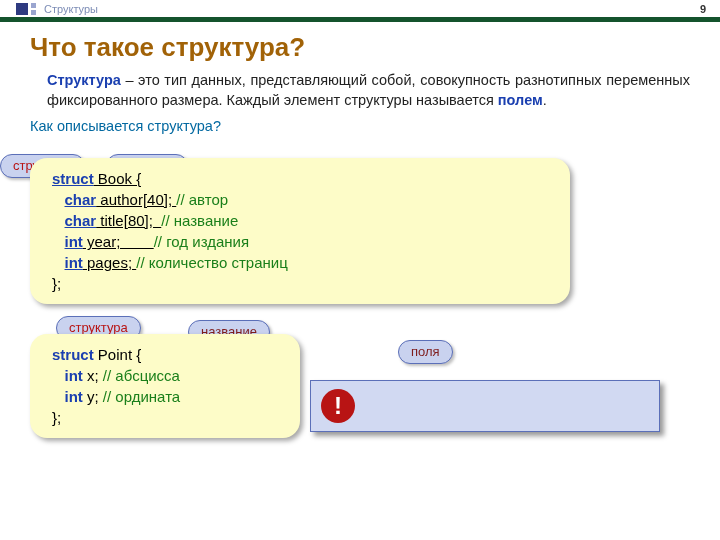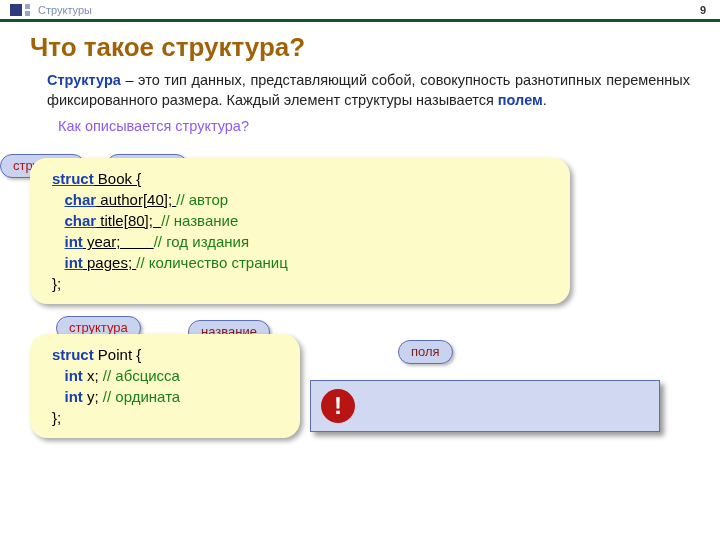--- a/index.html
+++ b/index.html
@@ -2,40 +2,40 @@
 <html><head>
 <meta charset="utf-8">
 <style>
   * { box-sizing: border-box; margin: 0; padding: 0; }
   body {
     width: 720px; height: 540px;
     font-family: Arial, Helvetica, sans-serif;
     background: #fff; position: relative; overflow: hidden;
   }
   .topbar {
-    height: 22px; background: #fff; border-bottom: 3px solid #14532d;
-    display: flex; align-items: center; padding: 0 14px 0 10px;
+    height: 22px; background: #fff; border-bottom: 5px solid #14532d;
+    display: flex; align-items: center; padding: 0 14px 0 16px;
     font-size: 11px; color: #7d8db6;
   }
   .topbar-deco { display: flex; align-items: center; gap: 3px; margin-right: 8px; }
   .deco-sq { width: 12px; height: 12px; background: #2e3a80; }
   .deco-sm { width: 5px; height: 5px; background: #9aa5cf; }
   .topbar-title { flex: 1; }
   .page-num { font-weight: bold; color: #333; }
   .heading {
     font-size: 26px; font-weight: bold; color: #a16207;
     padding: 10px 0 8px 30px;
   }
   .intro {
     font-size: 14.5px; color: #222; padding: 0 30px 0 47px;
     line-height: 1.35; text-align: justify;
   }
   .intro .term { color: #1a3fb0; font-weight: bold; }
   .intro .field { color: #1a3fb0; font-weight: bold; }
-  .subhead { font-size: 14.5px; color: #8b5cf6; padding: 8px 0 4px 30px; margin-left: 28px; }
+  .subhead { font-size: 14.5px; color: #0369a1; padding: 8px 0 4px 30px; }
   .stage { position: relative; padding: 0 30px 0 30px; }
   .codebox {
     position: relative; background: #fdfcc8;
     box-shadow: 3px 3px 5px rgba(0,0,0,.35);
     padding: 10px 14px 10px 22px;
     font-family: Liberation Sans, sans-serif; font-size: 15px;
     line-height: 1.4; color: #000; margin-top: 20px;
     white-space: pre;
     border-radius: 17px;
   }

